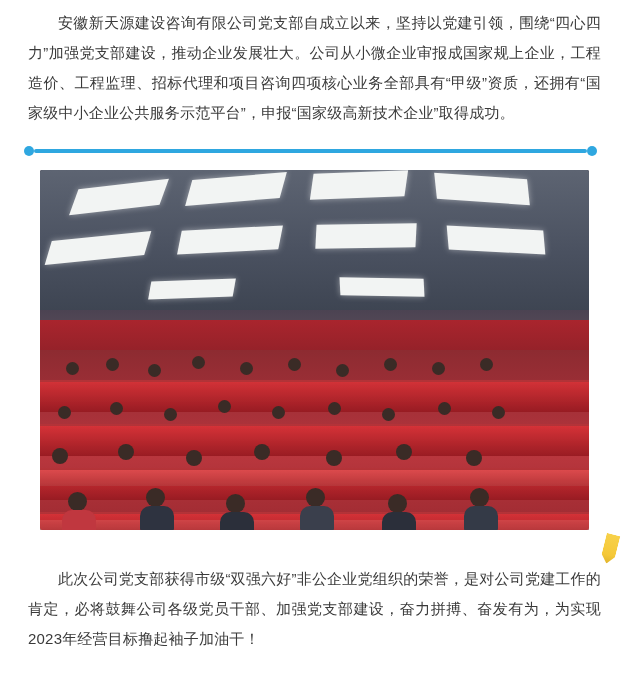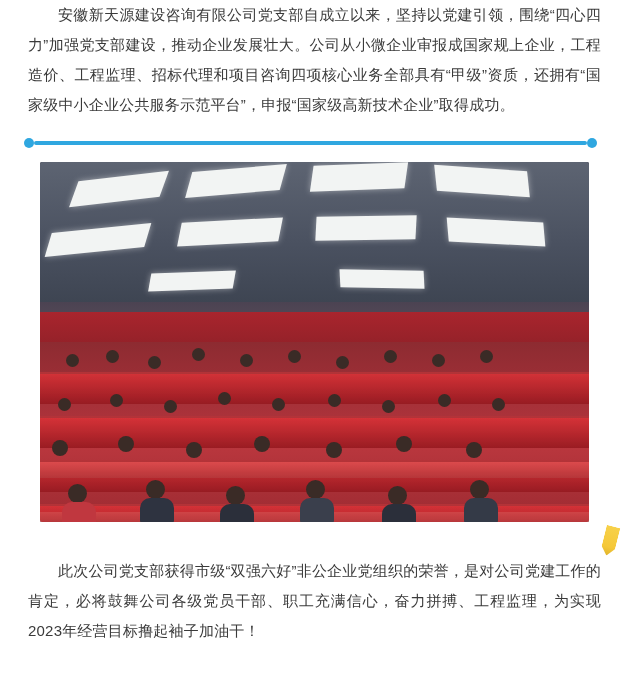--- a/index.html
+++ b/index.html
@@ -24,21 +24,21 @@
     line-height: 30px;
     color: #3a3a3a;
     text-align: justify;
     text-justify: inter-ideograph;
     letter-spacing: 0.2px;
     margin: 0;
     padding: 0 28px;
     text-indent: 2em;
   }
   .para-top {
-    padding-top: 0;
+    padding-top: 8px;
   }
   .divider-wrap {
     padding: 18px 24px 10px 24px;
     display: block;
   }
   .divider {
     position: relative;
     height: 10px;
   }
   .divider-line {
@@ -244,15 +244,15 @@
         <span class="body-blob" style="left:100px; top:156px; width:34px; height:26px; background:#2e3340;"></span>
         <span class="body-blob" style="left:180px; top:162px; width:34px; height:26px; background:#2b2f3a;"></span>
         <span class="body-blob" style="left:260px; top:156px; width:34px; height:26px; background:#3a3f4c;"></span>
         <span class="body-blob" style="left:342px; top:162px; width:34px; height:26px; background:#2b2f3a;"></span>
         <span class="body-blob" style="left:424px; top:156px; width:34px; height:26px; background:#343a47;"></span>
       </div>
     </div>
     <span class="pencil"></span>
   </div>
 
-  <p class="para para-bottom">此次公司党支部获得市级“双强六好”非公企业党组织的荣誉，是对公司党建工作的肯定，必将鼓舞公司各级党员干部、职工充满信心，奋力拼搏、工程监理，为实现2023年经营目标撸起袖子加油干！</p>
+  <p class="para para-bottom">此次公司党支部获得市级“双强六好”非公企业党组织的荣誉，是对公司党建工作的肯定，必将鼓舞公司各级党员干部、加强党支部建设，奋力拼搏、奋发有为，为实现2023年经营目标撸起袖子加油干！</p>
 
 </div>
 
 </body></html>

